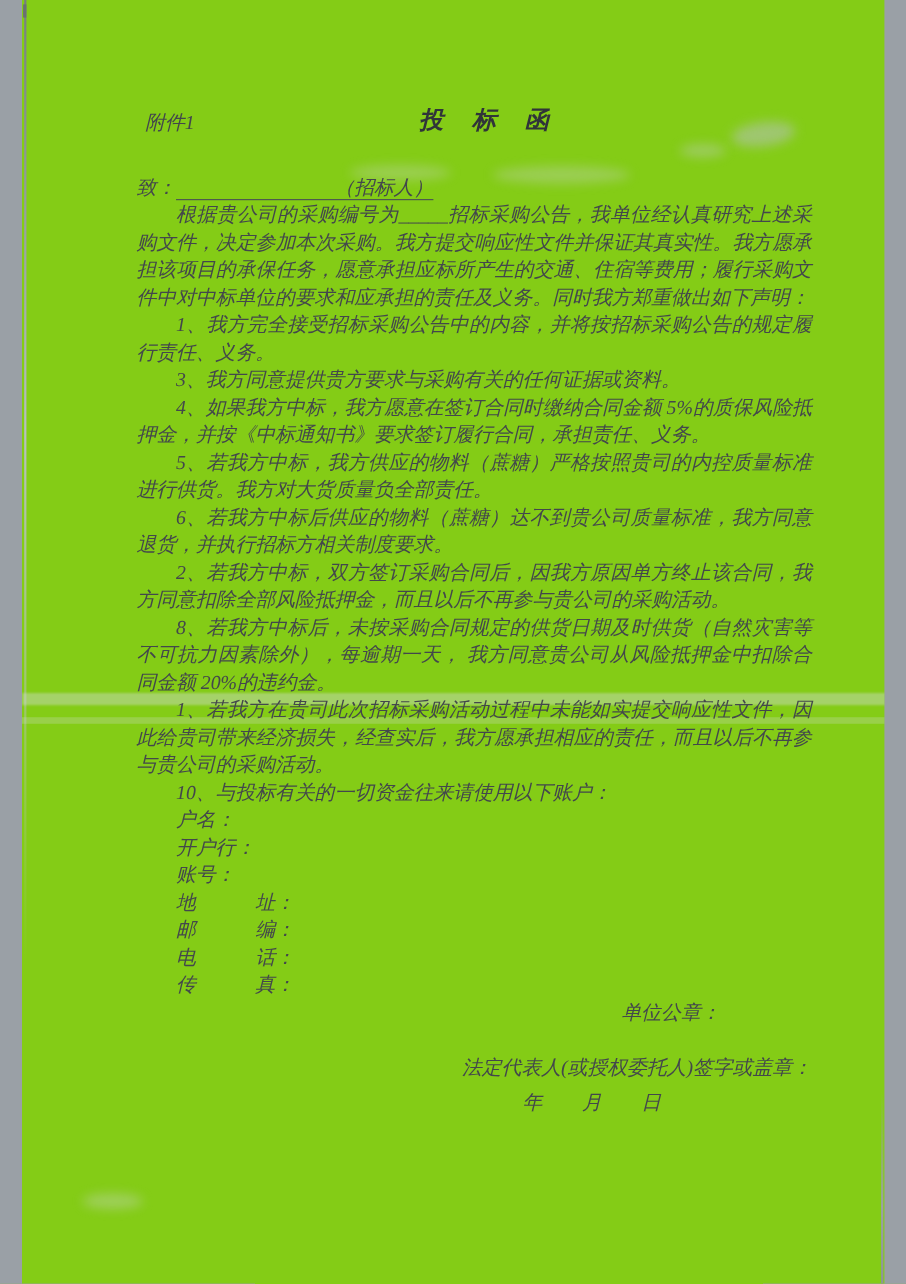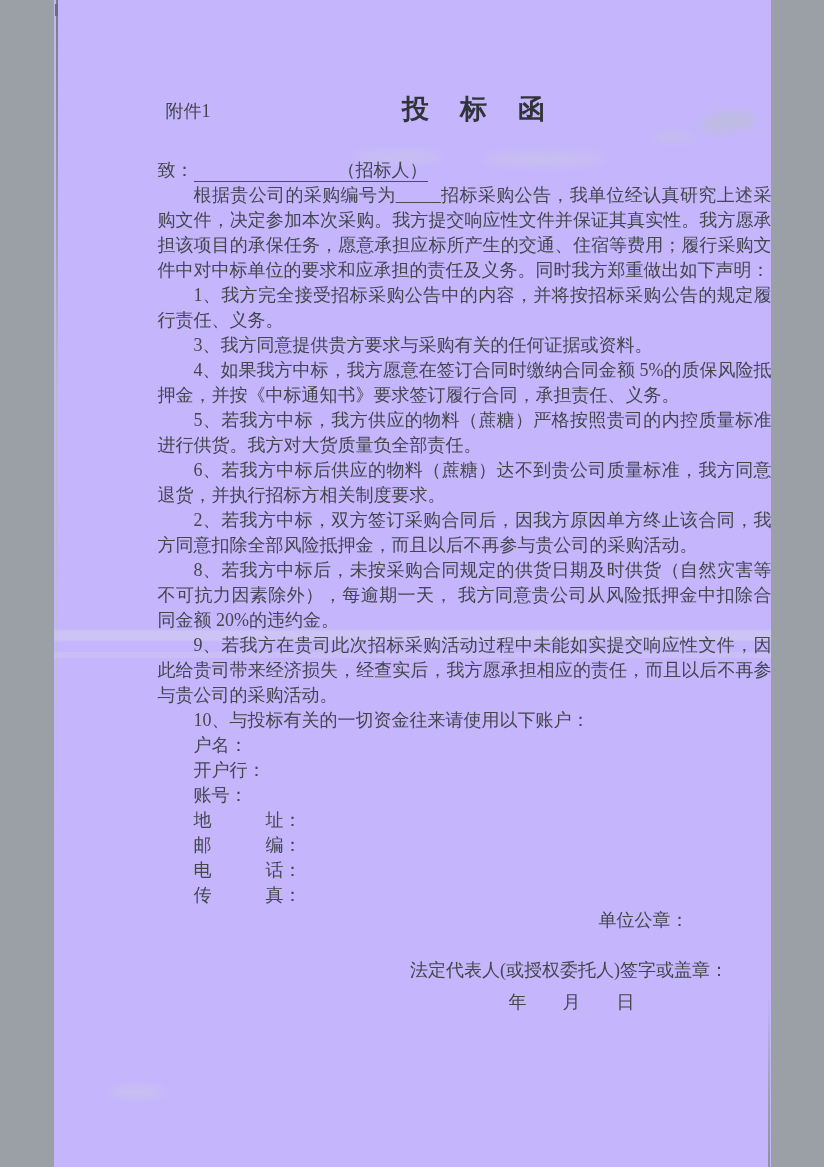--- a/index.html
+++ b/index.html
@@ -1,23 +1,24 @@
 <!DOCTYPE html>
 <html><head>
 <meta charset="utf-8">
 <style>
   html,body{margin:0;padding:0;background:#9aa0a6;}
   .page{
     position:relative;
-    width:717px;height:1167px;
+    width:784px;height:1167px;
     margin:0 auto;
-    background:#c4b5fd;
+    background:#84cc16;
     overflow:hidden;
     font-family:"Liberation Serif","DejaVu Serif",serif;
     color:#43474c;
+    font-style:italic;
   }
   
   .scan-edge-left{position:absolute;left:2px;top:0;width:2px;height:875px;
     background:linear-gradient(#777c82,#b9bec4 45%,rgba(190,195,200,0));}
   .scan-edge-left-nub{position:absolute;left:1px;top:4px;width:3px;height:12px;background:#6a6f75;}
   .scan-edge-right{position:absolute;right:1px;bottom:0;width:2px;height:175px;
     background:linear-gradient(rgba(155,161,167,0),#9ba1a7 60%,#8d9399);}
   .scan-band-1{position:absolute;left:0;top:630px;width:824px;height:11px;
     background:rgba(214,221,229,.40);filter:blur(1px);}
   .scan-band-2{position:absolute;left:0;top:652px;width:824px;height:6px;
@@ -30,30 +31,30 @@
   .ghost-5{left:55px;top:1085px;width:55px;height:14px;background:rgba(208,214,221,.35);}
 
   
   .content{
     position:absolute;left:104px;top:92px;width:614px;
     font-size:18px;line-height:25px;text-align:justify;
   }
   .hdr{position:relative;height:38px;}
   .attach{position:absolute;left:8px;top:7px;font-size:18px;}
   .doc-title{
-    text-align:center;font-size:27px;line-height:34px;font-weight:700;
+    text-align:center;font-size:22px;line-height:34px;font-weight:700;
     letter-spacing:2px;color:#303439;transform:translateX(10px);
   }
   .salutation{margin-top:28px;white-space:nowrap;}
   .sal-underline{display:inline-block;border-bottom:1.6px solid #4a4f55;line-height:22px;}
   .sal-blank{display:inline-block;width:144px;height:1px;}
   .para{text-indent:2em;}
   .field{padding-left:36px;}
   .seal{padding-left:358px;text-align:center;}
-  .legal{margin-top:25px;padding-left:209px;text-align:center;}
+  .legal{margin-top:25px;padding-left:209px;text-align:right;}
   .dateline{margin-top:7px;padding-left:351px;text-align:left;}
 </style>
 </head>
 <body>
 
 <div class="page">
 
   <div class="scan-edge-left"></div>
   <div class="scan-edge-left-nub"></div>
   <div class="scan-edge-right"></div>
@@ -78,21 +79,21 @@
 
     <div class="para">根据贵公司的采购编号为_____招标采购公告，我单位经认真研究上述采购文件，决定参加本次采购。我方提交响应性文件并保证其真实性。我方愿承担该项目的承保任务，愿意承担应标所产生的交通、住宿等费用；履行采购文件中对中标单位的要求和应承担的责任及义务。同时我方郑重做出如下声明：</div>
 
     <div class="para">1、我方完全接受招标采购公告中的内容，并将按招标采购公告的规定履行责任、义务。</div>
     <div class="para">3、我方同意提供贵方要求与采购有关的任何证据或资料。</div>
     <div class="para">4、如果我方中标，我方愿意在签订合同时缴纳合同金额 5%的质保风险抵押金，并按《中标通知书》要求签订履行合同，承担责任、义务。</div>
     <div class="para">5、若我方中标，我方供应的物料（蔗糖）严格按照贵司的内控质量标准进行供货。我方对大货质量负全部责任。</div>
     <div class="para">6、若我方中标后供应的物料（蔗糖）达不到贵公司质量标准，我方同意退货，并执行招标方相关制度要求。</div>
     <div class="para">2、若我方中标，双方签订采购合同后，因我方原因单方终止该合同，我方同意扣除全部风险抵押金，而且以后不再参与贵公司的采购活动。</div>
     <div class="para">8、若我方中标后，未按采购合同规定的供货日期及时供货（自然灾害等不可抗力因素除外），每逾期一天， 我方同意贵公司从风险抵押金中扣除合同金额 20%的违约金。</div>
-    <div class="para">9、若我方在贵司此次招标采购活动过程中未能如实提交响应性文件，因此给贵司带来经济损失，经查实后，我方愿承担相应的责任，而且以后不再参与贵公司的采购活动。</div>
+    <div class="para">1、若我方在贵司此次招标采购活动过程中未能如实提交响应性文件，因此给贵司带来经济损失，经查实后，我方愿承担相应的责任，而且以后不再参与贵公司的采购活动。</div>
     <div class="para">10、与投标有关的一切资金往来请使用以下账户：</div>
 
     <div class="field">户名：</div>
     <div class="field">开户行：</div>
     <div class="field">账号：</div>
 
 
     <div class="field">地　　　址：</div>
     <div class="field">邮　　　编：</div>
     <div class="field">电　　　话：</div>

